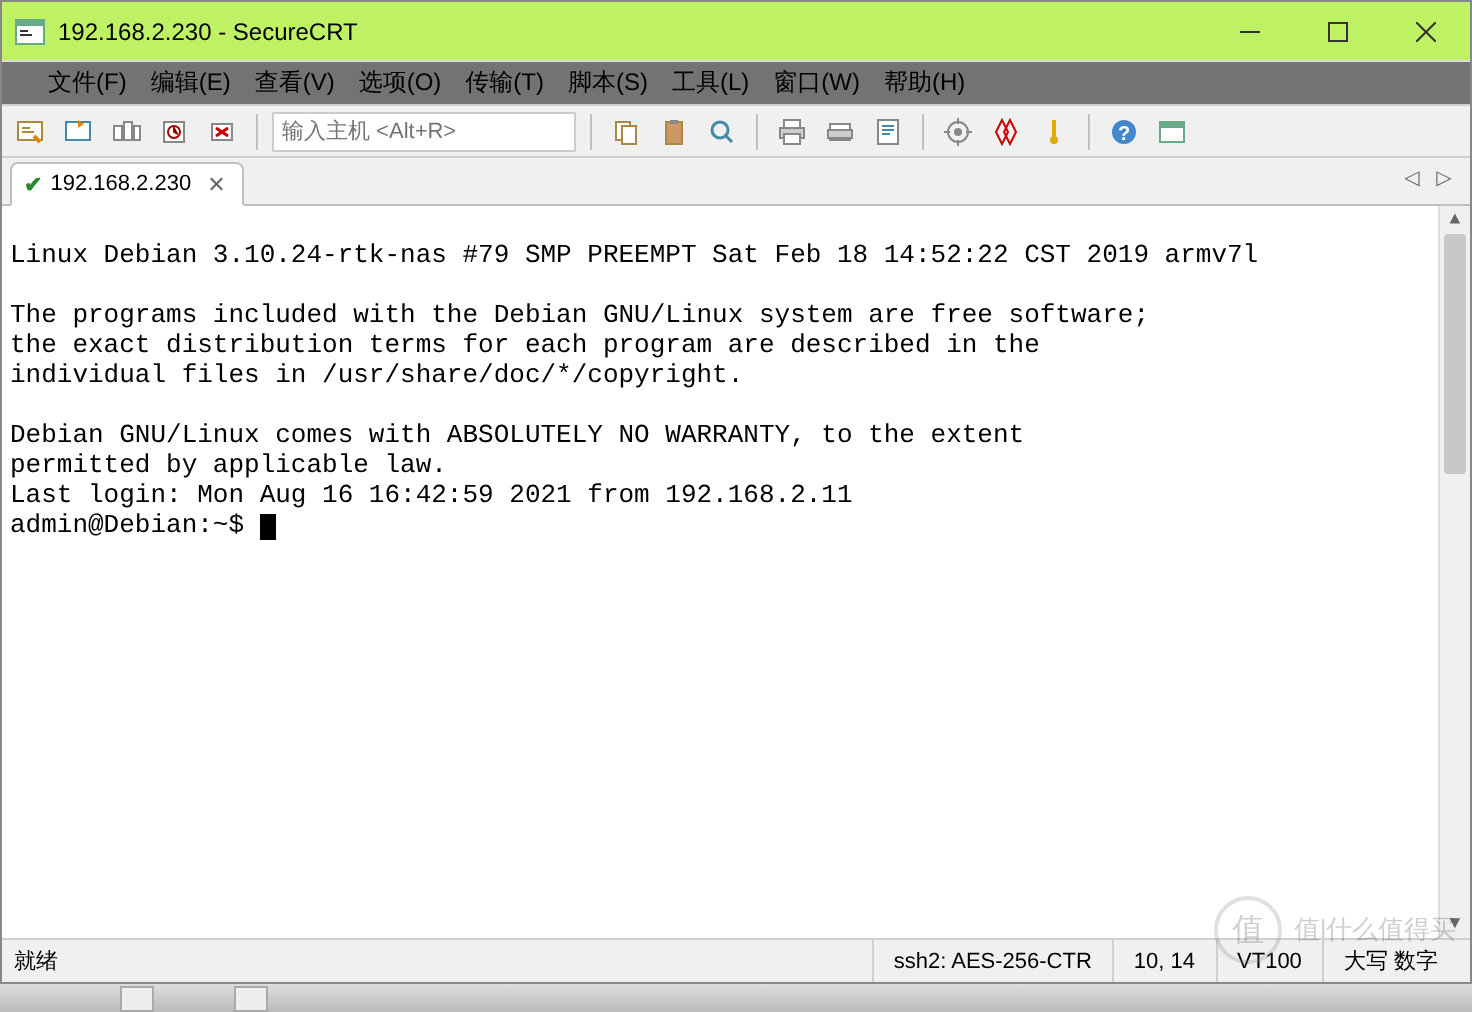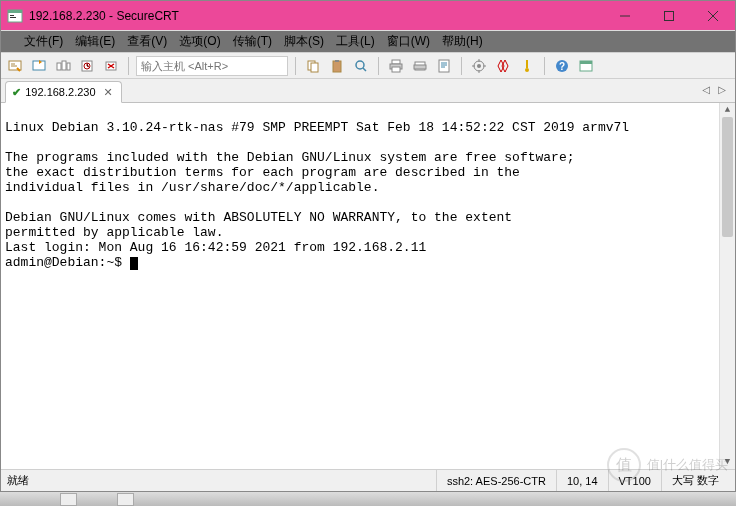--- a/index.html
+++ b/index.html
@@ -1,18 +1,18 @@
 <!DOCTYPE html>
 <html><head>
 <meta charset="utf-8">
 <style>
 * { box-sizing: border-box; margin: 0; padding: 0; }
 body { font-family: "Microsoft YaHei", Tahoma, sans-serif; font-size: 12px; background: #aaa; width: 736px; height: 506px; overflow: hidden; position: relative; }
 .window { width: 736px; height: 492px; background: #fff; border: 1px solid #888; display: flex; flex-direction: column; }
-.titlebar { height: 30px; background: #ec4899; display: flex; align-items: center; padding: 0 0 0 6px; border-bottom: 1px solid #ddd; }
+.titlebar { height: 30px; background: #bef264; display: flex; align-items: center; padding: 0 0 0 6px; border-bottom: 1px solid #ddd; }
 .titlebar .app-icon { width: 16px; height: 16px; margin-right: 6px; display: flex; align-items: center; justify-content: center; }
 .titlebar .title { flex: 1; font-size: 12px; color: #000; }
 .titlebar .winbtn { width: 44px; height: 28px; display: flex; align-items: center; justify-content: center; color: #333; cursor: pointer; }
 .menubar { height: 22px; display: flex; align-items: center; padding: 0 17px; background: #737373; border-bottom: 1px solid #d0d0d0; }
 .menubar .mitem { padding: 2px 6px; cursor: pointer; }
 .toolbar { height: 26px; display: flex; align-items: center; padding: 2px 4px; background: #f0f0f0; border-bottom: 1px solid #d0d0d0; gap: 4px; }
 .toolbar .tbtn { width: 20px; height: 20px; display: flex; align-items: center; justify-content: center; cursor: pointer; border: 1px solid transparent; }
 .toolbar .sep { width: 1px; height: 18px; background: #c0c0c0; margin: 0 3px; }
 .toolbar .hostinput { flex: 0 0 140px; height: 20px; border: 1px solid #ccc; padding: 0 4px; font-size: 11px; color: #888; background: #fff; }
 .tabbar { height: 24px; display: flex; align-items: flex-end; background: #f0f0f0; padding: 0 4px; position: relative; border-bottom: 1px solid #c0c0c0; }
@@ -202,21 +202,21 @@
       <span>◁</span>
       <span>▷</span>
     </div>
   </div>
 
   <div class="terminal">
 <span>Linux Debian 3.10.24-rtk-nas #79 SMP PREEMPT Sat Feb 18 14:52:22 CST 2019 armv7l</span>
 <span></span>
 <span>The programs included with the Debian GNU/Linux system are free software;</span>
 <span>the exact distribution terms for each program are described in the</span>
-<span>individual files in /usr/share/doc/*/applicable.</span>
+<span>individual files in /usr/share/doc/*/copyright.</span>
 <span></span>
 <span>Debian GNU/Linux comes with ABSOLUTELY NO WARRANTY, to the extent</span>
 <span>permitted by applicable law.</span>
 <span>Last login: Mon Aug 16 16:42:59 2021 from 192.168.2.11</span>
 <span>admin@Debian:~$ </span><span class="cursor"></span>
     <div class="scrollbar">
       <span class="arr up">▲</span>
       <div class="thumb"></div>
       <span class="arr dn">▼</span>
     </div>

